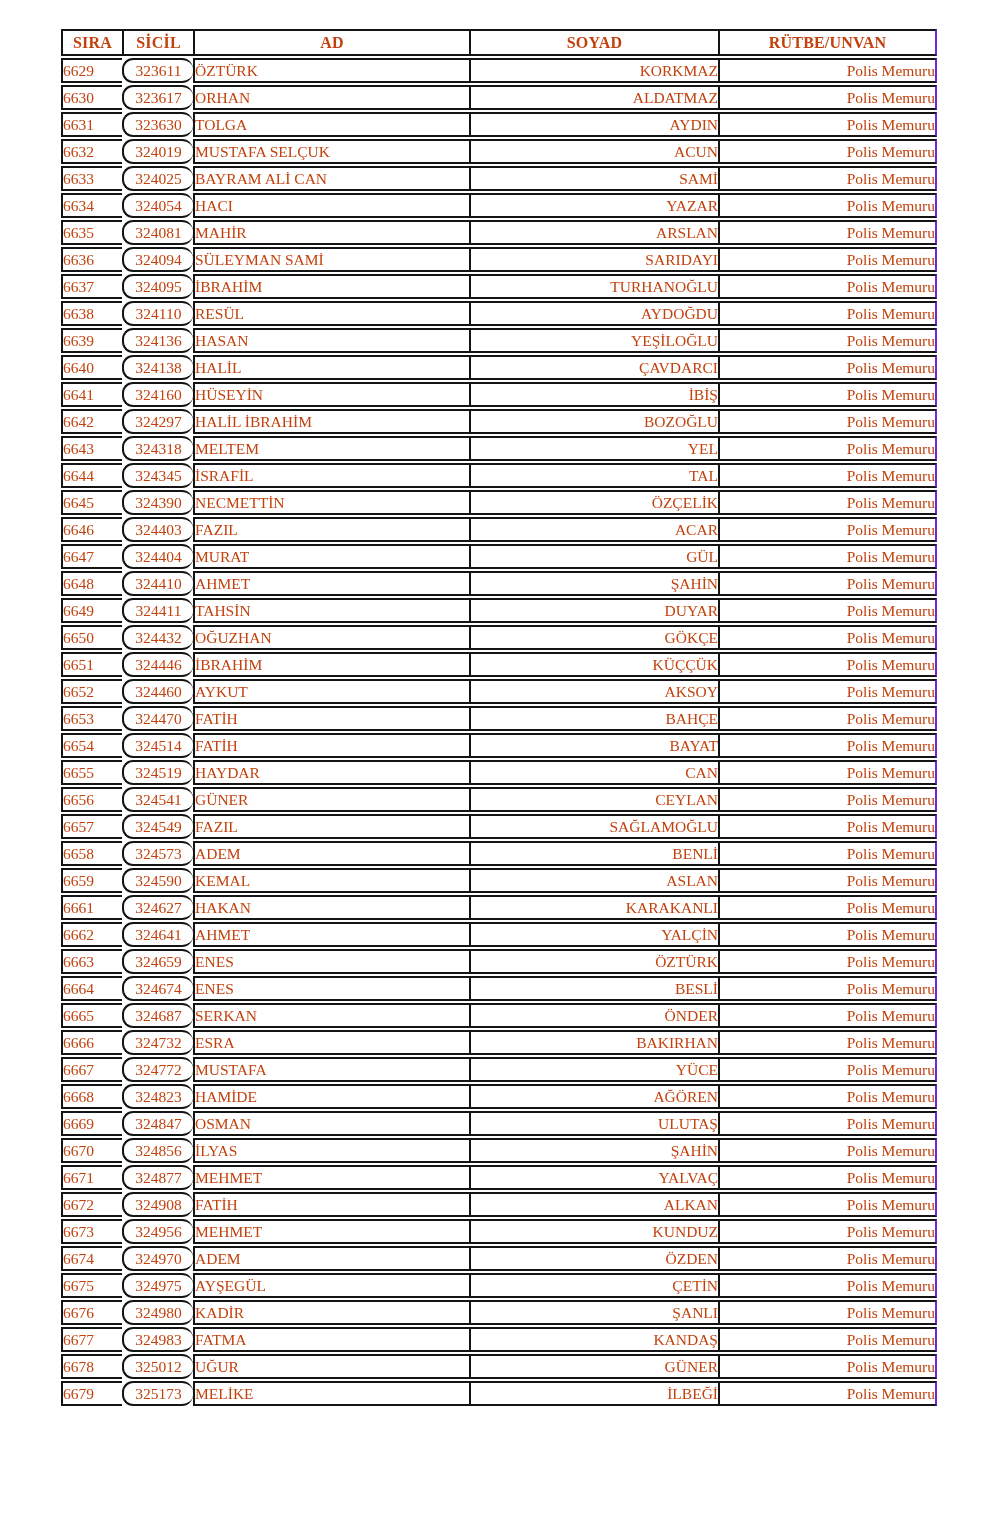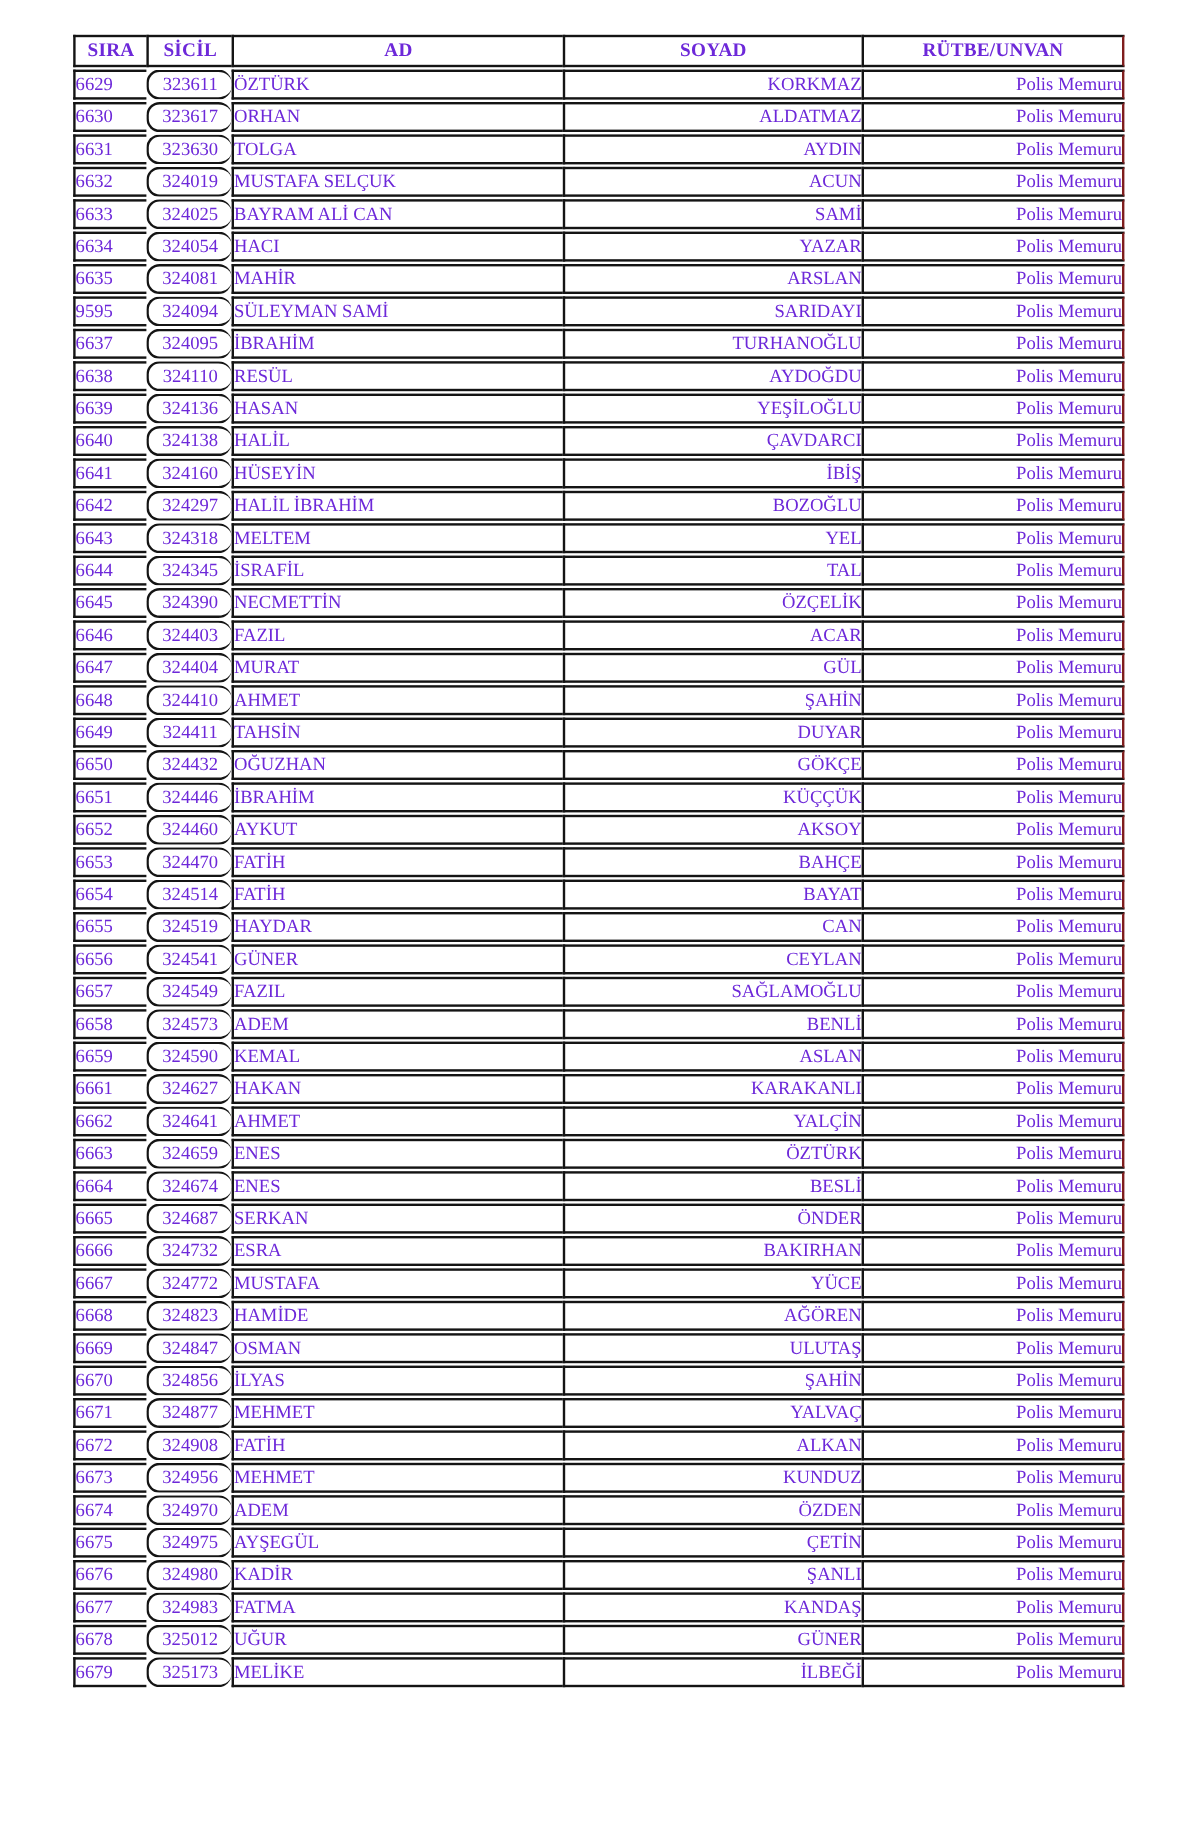--- a/index.html
+++ b/index.html
@@ -7,21 +7,21 @@
     padding: 0;
     background: #ffffff;
   }
   .page {
     position: relative;
     width: 1000px;
     height: 1531px;
     background: #ffffff;
     overflow: hidden;
     font-family: "Liberation Serif", "DejaVu Serif", serif;
-    color: #6d28d9;
+    color: #c2410c;
   }
   table.roster {
     position: absolute;
     left: 61px;
     top: 27px;
     width: 876px;
     table-layout: fixed;
     border-collapse: separate;
     border-spacing: 0 2px;
   }
@@ -31,21 +31,21 @@
     border-bottom: 2px solid #141414;
     border-left: 2px solid #141414;
     overflow: hidden;
     white-space: nowrap;
     vertical-align: middle;
     height: 21px;
     padding: 0;
   }
   table.roster th:last-child,
   table.roster td:last-child {
-    border-right: 2px solid #7f1d1d;
+    border-right: 2px solid #6d28d9;
   }
   table.roster th {
     font-size: 16px;
     font-weight: bold;
     text-align: center;
     height: 23px;
     letter-spacing: 0.2px;
   }
   table.roster td {
     font-size: 15.5px;
@@ -129,21 +129,21 @@
 
     <tr>
       <td class="c-sira">6635</td>
       <td class="c-sicil">324081</td>
       <td class="c-ad">MAHİR</td>
       <td class="c-soyad">ARSLAN</td>
       <td class="c-rutbe">Polis Memuru</td>
     </tr>
 
     <tr>
-      <td class="c-sira">9595</td>
+      <td class="c-sira">6636</td>
       <td class="c-sicil">324094</td>
       <td class="c-ad">SÜLEYMAN SAMİ</td>
       <td class="c-soyad">SARIDAYI</td>
       <td class="c-rutbe">Polis Memuru</td>
     </tr>
 
     <tr>
       <td class="c-sira">6637</td>
       <td class="c-sicil">324095</td>
       <td class="c-ad">İBRAHİM</td>

